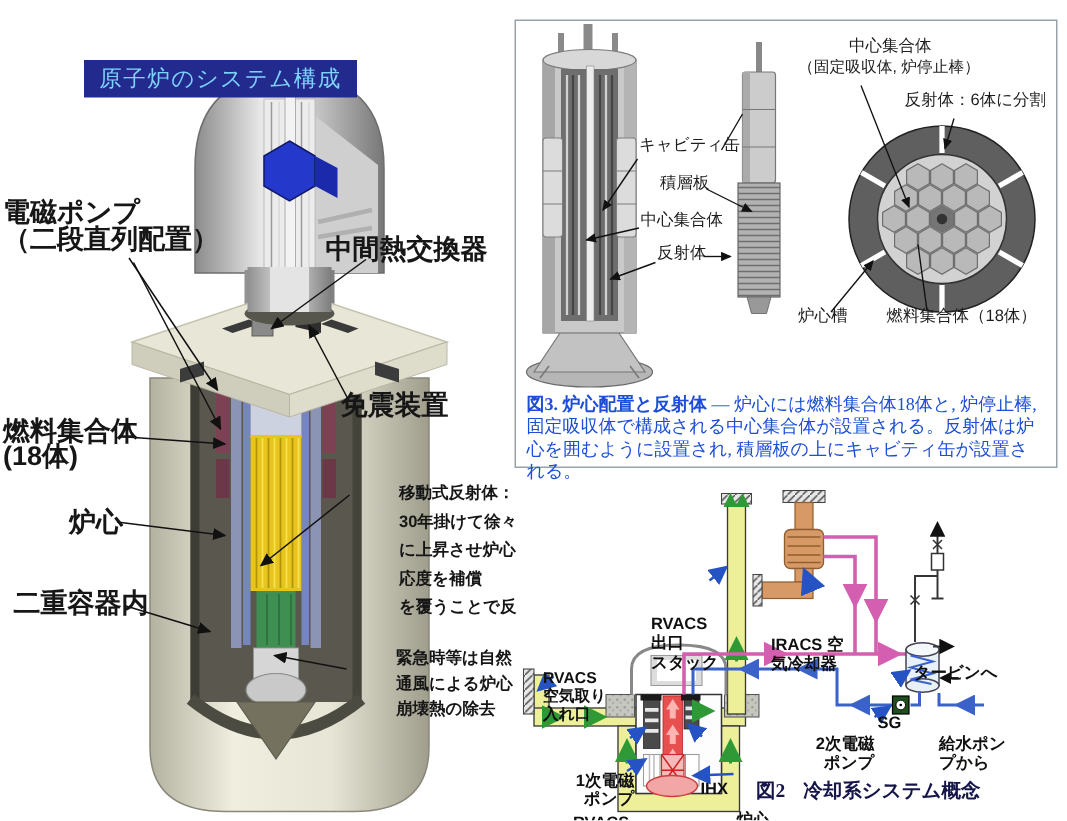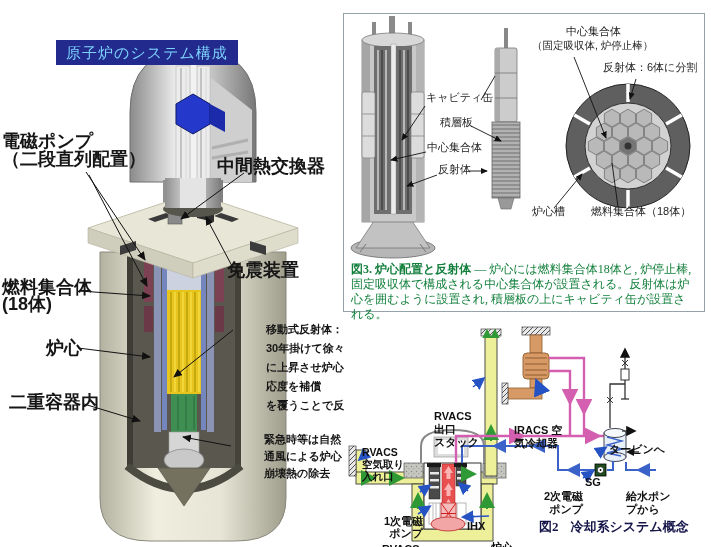--- a/index.html
+++ b/index.html
@@ -6,24 +6,24 @@
   .page{position:relative;width:711px;height:547px;background:#fff;overflow:hidden;
         font-family:"Liberation Sans",sans-serif;}
   .abs{position:absolute;}
   .banner{position:absolute;left:56px;top:9px;width:182px;height:25px;line-height:25px;
           text-align:center;color:#7dd3fc;font-size:15px;font-weight:normal;letter-spacing:1px;margin-top:31px;}
   .llb{position:absolute;font-size:18px;font-weight:600;color:#161616;line-height:18px;white-space:nowrap;}
   .llb.small{font-size:11px;line-height:19px;margin-left:32px;}
   .f3box{position:absolute;left:343px;top:13px;width:360px;height:297px;border:1px solid #97a3aa;background:#fff;}
   .f3l{position:absolute;font-size:11px;font-weight:500;color:#1d1d1d;line-height:12px;white-space:nowrap;}
   .f3cap{position:absolute;left:351px;top:262px;width:346px;font-family:"Liberation Serif",serif;
-         font-size:12px;line-height:15px;color:#15803d;}
+         font-size:12px;line-height:15px;color:#1d4ed8;}
   .f2l{position:absolute;font-size:11px;font-weight:700;color:#101010;line-height:13px;white-space:nowrap;margin-top:32px;}
   .f2cap{position:absolute;left:504px;top:518px;font-family:"Liberation Serif",serif;
-         font-size:13px;font-weight:600;color:#15154a;white-space:nowrap;margin-left:35px;}
+         font-size:13px;font-weight:600;color:#15154a;white-space:nowrap;}
   .f2cap .sp{display:inline-block;width:12px;}
   svg{position:absolute;overflow:visible;}
 </style>
 </head>
 <body>
 
 <div class="page">
 
   <svg class="abs" style="left:0;top:0" width="343" height="547" viewBox="0 0 343 547">
     <defs>

